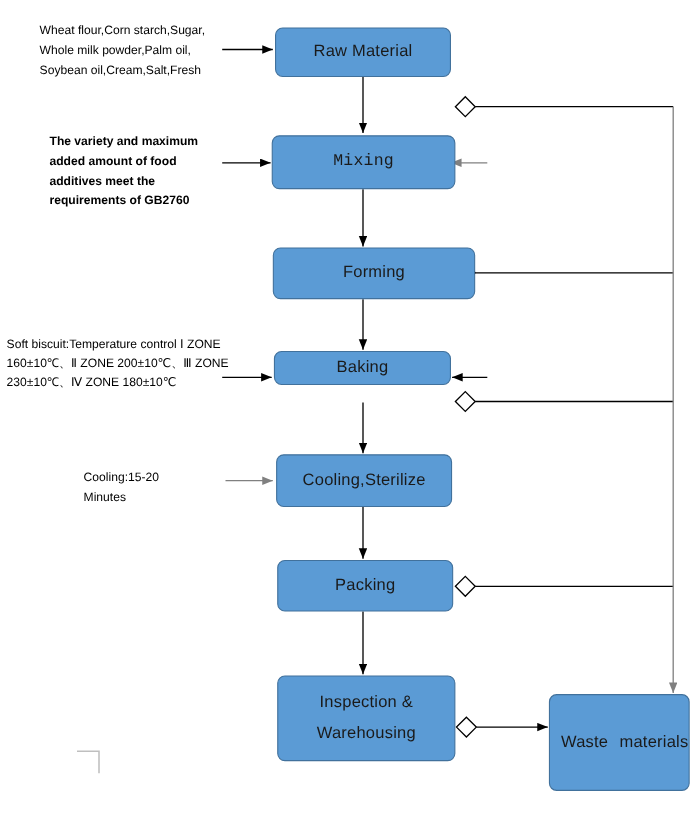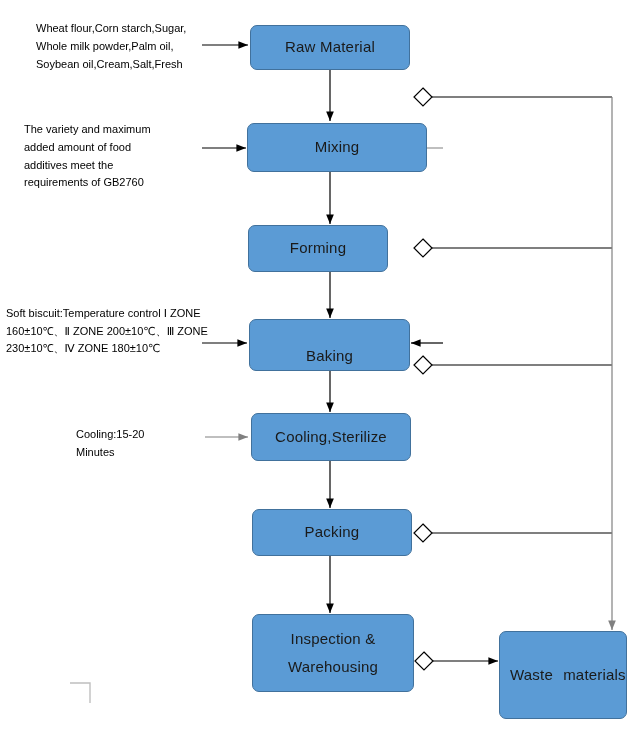--- a/index.html
+++ b/index.html
@@ -101,29 +101,29 @@
     <polygon class="dia" points="423,524 432,533 423,542 414,533"></polygon>
     <polygon class="dia" points="424,652 433,661 424,670 415,661"></polygon>
 
     <polyline class="corner" points="70,683 90,683 90,703"></polyline>
   </svg>
 
   <div class="proc-box" style="left:250px; top:25px; width:160px; height:45px;align-items:center;">
     <span>Raw Material</span>
   </div>
 
-  <div class="proc-box" style="left:247px; top:123px; width:180px; height:49px;">
+  <div class="proc-box" style="left:247px; top:123px; width:167px; height:49px;font-family:Liberation Mono, monospace;">
     <span>Mixing</span>
   </div>
 
-  <div class="proc-box" style="left:248px; top:225px; width:140px; height:47px;text-align:center;">
+  <div class="proc-box" style="left:248px; top:225px; width:184px; height:47px;text-align:center;">
     <span>Forming</span>
   </div>
 
-  <div class="proc-box" style="left:249px; top:319px; width:161px; height:52px;align-items:flex-end;">
+  <div class="proc-box" style="left:249px; top:319px; width:161px; height:31px;">
     <span>Baking</span>
   </div>
 
   <div class="proc-box" style="left:251px; top:413px; width:160px; height:48px;">
     <span>Cooling,Sterilize</span>
   </div>
 
   <div class="proc-box" style="left:252px; top:509px; width:160px; height:47px;">
     <span>Packing</span>
   </div>
@@ -135,21 +135,21 @@
 
   <div class="proc-box" style="left:499px; top:631px; width:128px; height:88px; flex-direction:row;">
     <span>Waste</span>
     <span>materials</span>
   </div>
 
   <div class="note" style="left:36px; top:20px; width:175px;">Wheat flour,Corn starch,Sugar,
 Whole milk powder,Palm oil,
 Soybean oil,Cream,Salt,Fresh</div>
 
-  <div class="note" style="left:24px; top:121px; width:175px;">The variety and maximum
+  <div class="note" style="left:45px; top:121px; width:175px;font-weight:bold;">The variety and maximum
 added amount of food
 additives meet   the
 requirements of GB2760</div>
 
 
   <div class="note note-sm" style="left:6px; top:305px; width:222px;">Soft biscuit:Temperature control Ⅰ ZONE
 160±10℃、Ⅱ ZONE 200±10℃、Ⅲ ZONE
 230±10℃、Ⅳ ZONE 180±10℃</div>
 
 

